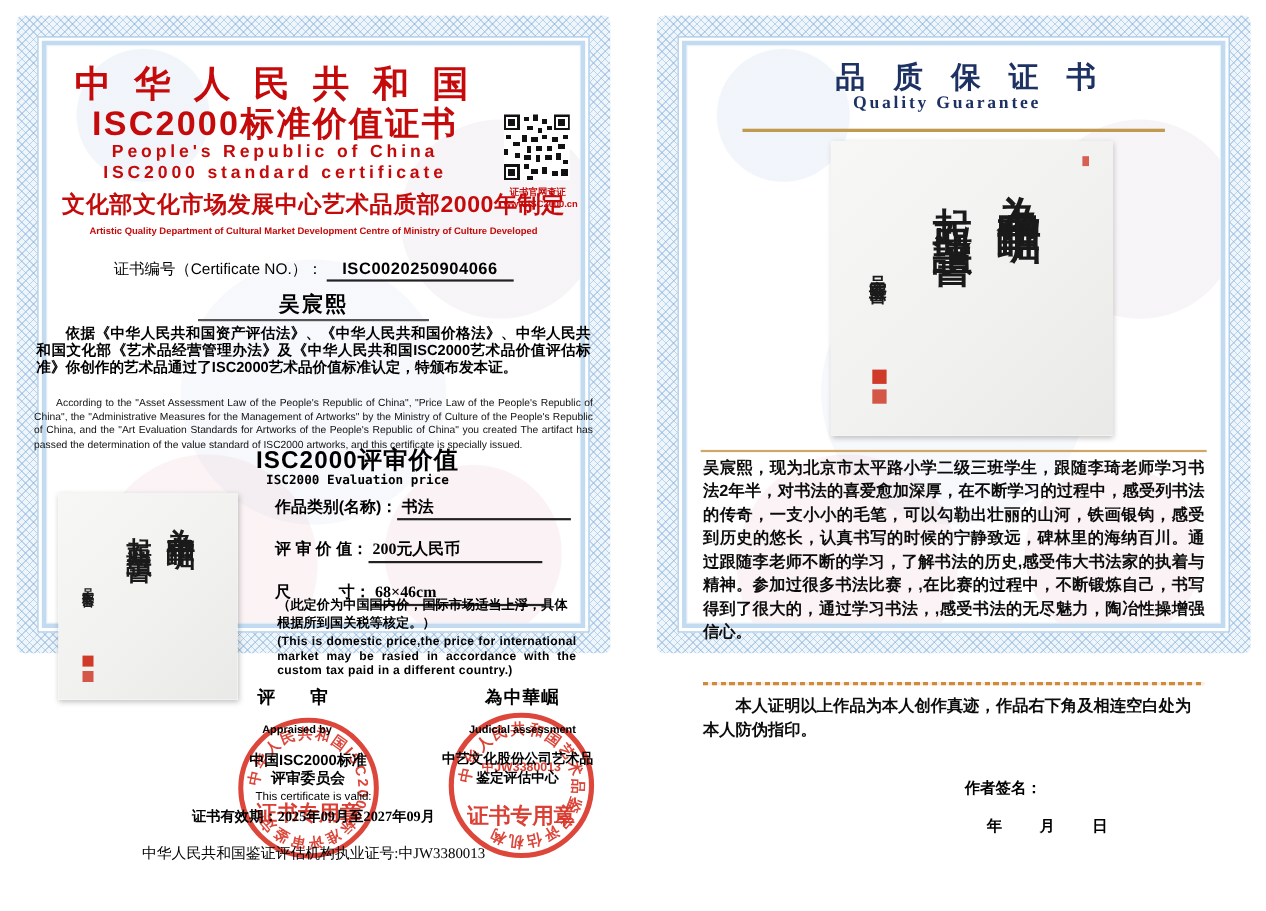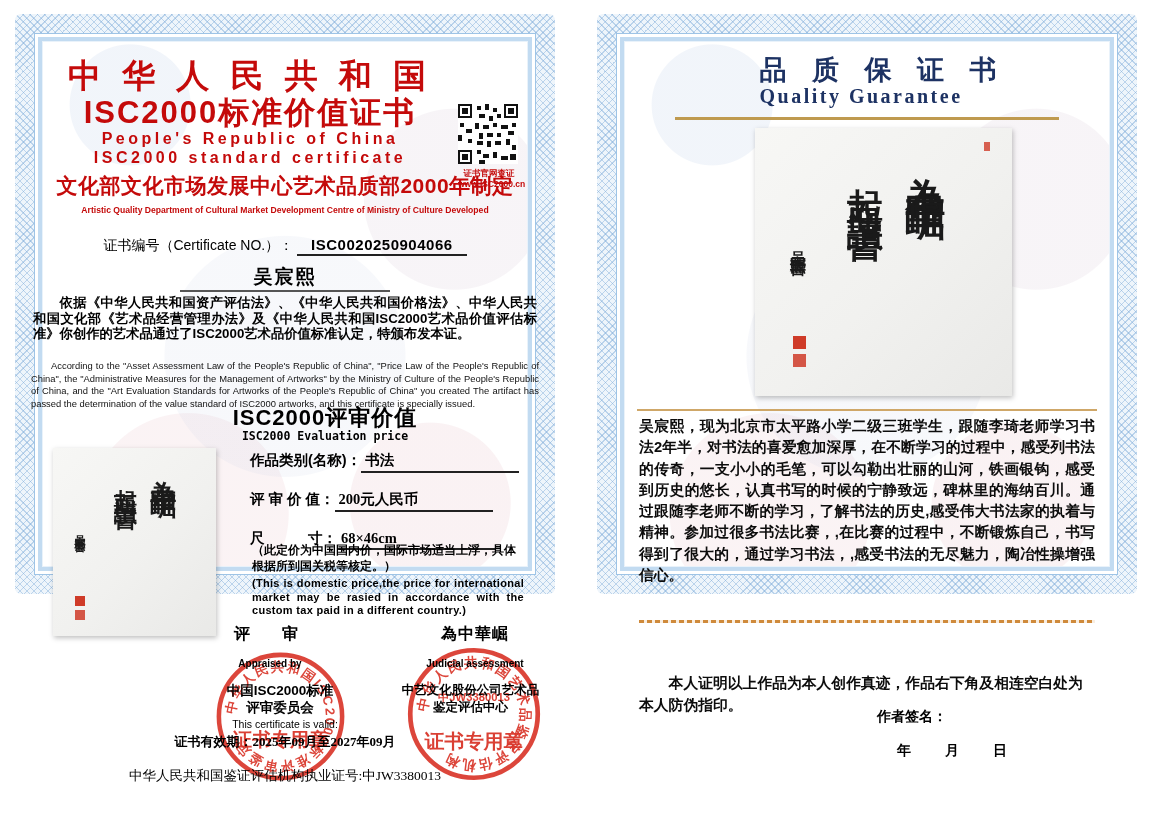--- a/index.html
+++ b/index.html
@@ -85,33 +85,33 @@
   .seal-l { left:193px; top:630px; }
   .seal-r { left:384px; top:625px; }
   .org-l { left:170px; width:190px; top:668px; font-size:13.5px; font-weight:bold; line-height:17px; z-index:5; color:#000; }
   .org-r { left:368px; width:175px; top:668px; font-size:12.5px; font-weight:bold; line-height:17px; z-index:5; color:#000; }
   .valid-cn { left:20px; right:20px; top:719px; font-size:13px; font-weight:bold; font-family:"Liberation Serif", serif; z-index:5; }
   .valid-en { left:20px; right:20px; top:704px; font-size:10.5px; font-weight:normal; z-index:5; }
   .license  { left:0; right:0; top:753px; font-size:13.5px; font-family:"Liberation Serif", serif; z-index:5; }
 
   
   .q-title   { left:0; right:0; top:38px; font-size:27px; font-weight:bold; letter-spacing:9px;padding-left:31px; }
-  .q-title-en{ left:0; right:12px; top:71px; font-family:"Liberation Serif", serif; font-size:20px; font-weight:bold; letter-spacing:2.5px; }
+  .q-title-en{ left:0; right:12px; top:71px; font-family:"Liberation Serif", serif; font-size:16px; font-weight:bold; letter-spacing:2.5px; }
   .gold-line  { left:78px; width:384px; top:103px; height:2.5px; background:#bf9a4f; }
   .art-main  { left:158px; top:114px; width:257px; height:268px; }
   .art-main .col1 { right:58px;  top:18px; font-size:40px; letter-spacing:8px; }
   .art-main .col2 { right:122px; top:32px; font-size:36px; letter-spacing:12px; }
   .art-main .sig  { left:32px;  top:110px; font-size:16px; letter-spacing:3px; }
   .art-main .seal-sq { left:38px; top:210px; width:13px; height:13px; }
   .art-main .tiny-seal { right:22px; top:14px; }
   .thin-gold { left:40px; width:460px; top:395px; height:1.5px; background:#cfa768; }
   .q-body { left:42px; width:456px; top:402px; font-size:14.8px; font-weight:600; line-height:21.3px; text-align:justify; color:#0c0c0c; }
   .wavy { left:42px; width:456px; top:606px; height:3px;
           background:repeating-linear-gradient(90deg,#cf8a3b 0 5px, rgba(207,138,59,.15) 5px 8px); }
-  .decl { left:42px; width:456px; top:617px; font-size:14.8px; font-weight:600; line-height:22px; text-indent:2em; color:#0c0c0c;margin-top:41px; }
+  .decl { left:42px; width:456px; top:617px; font-size:14.8px; font-weight:600; line-height:22px; text-indent:2em; color:#0c0c0c; }
   .sig-label { left:280px; top:694px; font-size:14px; font-weight:600; }
   .date-label{ left:300px; top:728px; font-size:14px; font-weight:600; letter-spacing:2px; }
 </style>
 </head>
 <body>
 
 <div class="cert" id="cert-left">
   <div class="band"></div>
   <div class="inner"></div>
   <div class="content">

